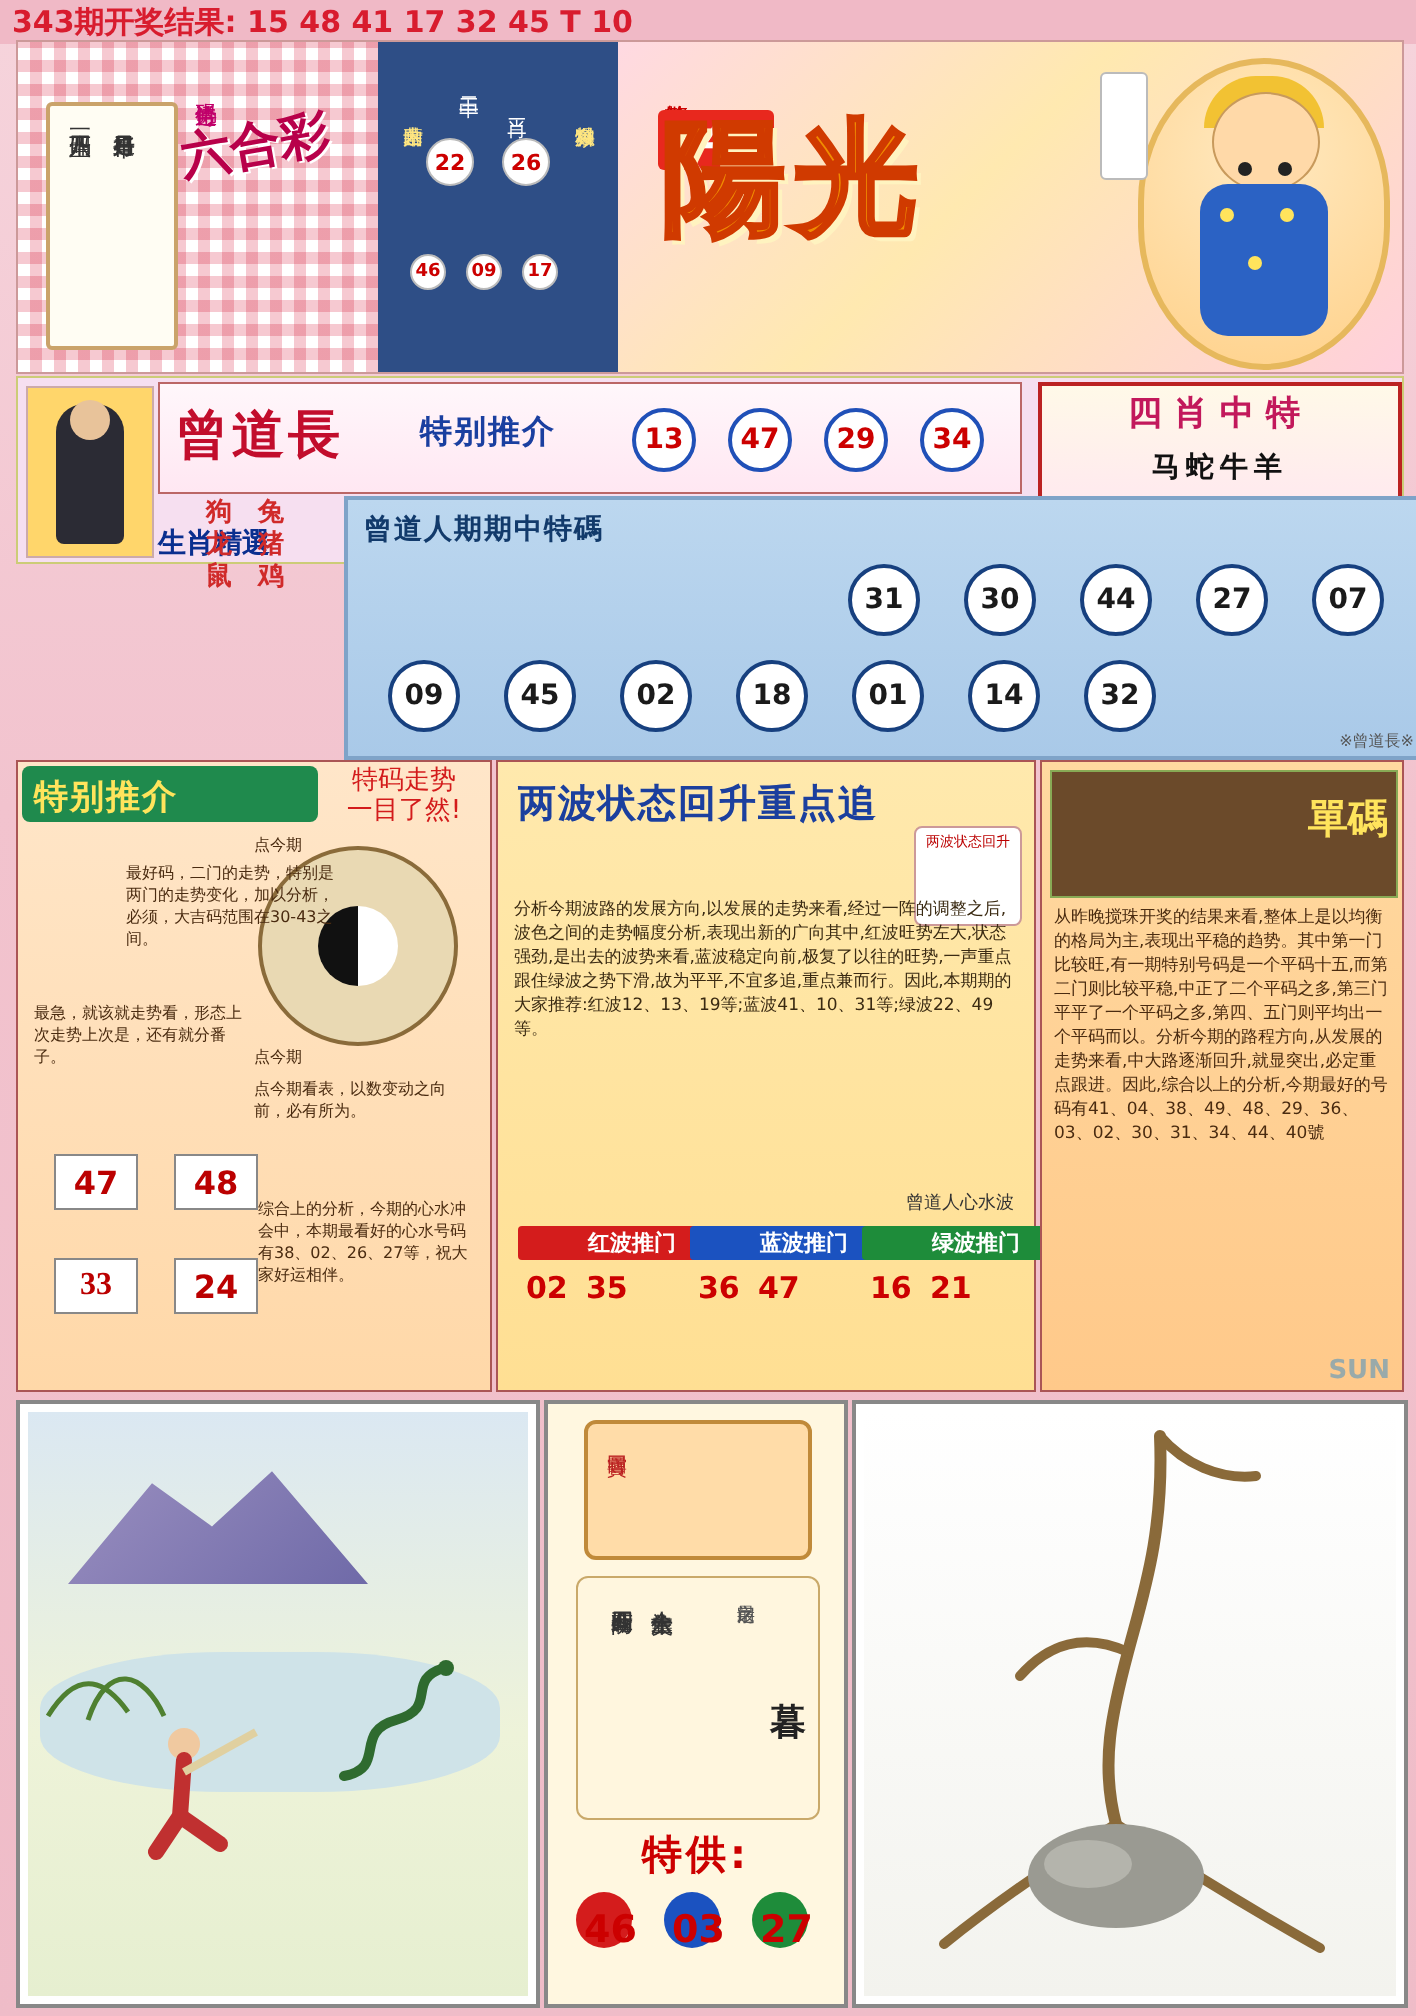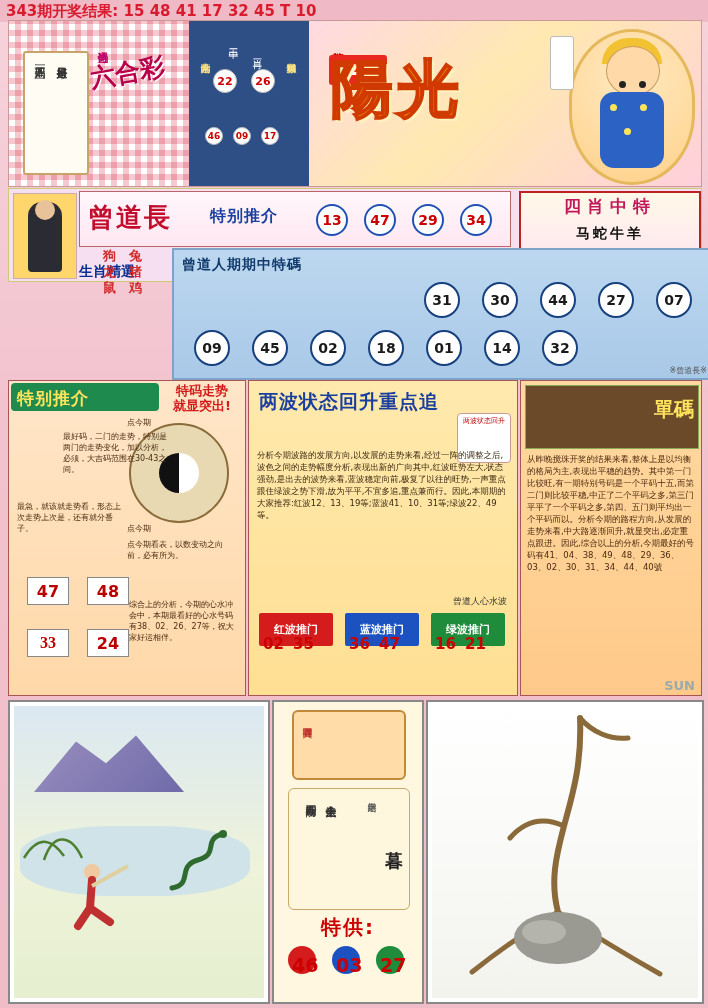--- a/index.html
+++ b/index.html
@@ -89,35 +89,35 @@
   .tbl .row{position:absolute;left:6px;width:516px;height:32px;}
   .tbl .cell{position:absolute;width:32px;height:32px;border-radius:50%;background:#fff;
     border:2px solid #17407f;color:#1a1a1a;font-size:14px;font-weight:bold;
     display:flex;align-items:center;justify-content:center;}
   .tbl .sig{position:absolute;right:6px;bottom:2px;font-size:8px;color:#555;}
   
   .p1{position:absolute;left:8px;top:380px;width:236px;height:314px;border:1px solid #a55;
     background:linear-gradient(180deg,#ffe6c9,#ffd8a8);}
   .p1 .hd{position:absolute;left:2px;top:2px;width:148px;height:28px;background:#1f8a4d;border-radius:4px;}
   .p1 .hd span{position:absolute;left:6px;top:4px;font-size:17px;font-weight:bold;color:#ffe45c;letter-spacing:1px;}
-  .p1 .hd2{position:absolute;left:152px;top:2px;width:82px;height:30px;font-size:13px;font-weight:bold;
+  .p1 .hd2{position:absolute;left:152px;top:2px;width:82px;height:30px;font-size:13px;font-weight:normal;
     color:#d31b1b;line-height:15px;text-align:center;}
   .p1 .txt{position:absolute;font-size:8px;line-height:11px;color:#4a2b10;}
   .bagua{position:absolute;left:120px;top:42px;width:96px;height:96px;border-radius:50%;
     background:radial-gradient(circle,#fff 0 18%,#e9d9b3 18% 100%);border:2px solid #8a6b3a;}
   .bagua .yy{position:absolute;left:28px;top:28px;width:40px;height:40px;border-radius:50%;
     background:linear-gradient(90deg,#111 50%,#fff 50%);}
   .p1 .num{position:absolute;width:40px;height:26px;border:1px solid #888;background:#fff;
     color:#b00;font-size:16px;font-weight:bold;display:flex;align-items:center;justify-content:center;}
   .p2{position:absolute;left:248px;top:380px;width:268px;height:314px;border:1px solid #a55;
     background:linear-gradient(180deg,#ffe9ad,#ffdf93);}
   .p2 .title{position:absolute;left:10px;top:8px;font-size:19px;font-weight:bold;color:#1b3f9e;letter-spacing:1px;}
   .p2 .body{position:absolute;left:8px;top:68px;width:252px;font-size:8.5px;line-height:12px;color:#3a2a12;}
-  .tag{position:absolute;width:74px;height:33px;color:#fff;font-size:11px;font-weight:bold;
-    display:flex;align-items:center;justify-content:center;border-radius:2px;}
+  .tag{position:absolute;width:74px;height:17px;color:#fff;font-size:11px;font-weight:bold;
+    display:flex;align-items:center;justify-content:center;border-radius:2px;padding-left:20px;}
   .tagnum{position:absolute;font-size:15px;font-weight:bold;color:#c00;}
   .p3{position:absolute;left:520px;top:380px;width:180px;height:314px;border:1px solid #a55;
     background:linear-gradient(180deg,#ffd9a0,#ffc98a);}
   .p3 .pic{position:absolute;left:4px;top:4px;width:172px;height:62px;background:#6b4a2a;border:1px solid #8a5;}
   .p3 .pic .t{position:absolute;right:4px;top:10px;font-size:20px;font-weight:bold;color:#ffe45c;}
   .p3 .txt{position:absolute;left:6px;top:72px;width:168px;font-size:8.5px;line-height:12px;color:#4a2b10;}
   .sunmark{position:absolute;right:6px;bottom:2px;font-size:13px;font-weight:bold;color:#9aa;}
   
   .b1{position:absolute;left:8px;top:700px;width:258px;height:300px;background:#fff;border:2px solid #888;}
   .b2{position:absolute;left:272px;top:700px;width:148px;height:300px;background:#fff7e0;border:2px solid #888;}
@@ -240,21 +240,21 @@
     </div>
     <div class="sig">※曾道長※</div>
   </div>
 
   <div class="p1">
     <div class="hd">
       <span>特别推介</span>
     </div>
     <div class="hd2">
       <div>特码走势</div>
-      <div>就显突出!</div>
+      <div>一目了然!</div>
     </div>
     <div class="bagua">
       <div class="yy"></div>
     </div>
     <div class="txt" style="left:8px;top:50px;width:104px;margin-left:46px;">最好码，二门的走势，特别是两门的走势变化，加以分析，必须，大吉码范围在30-43之间。</div>
     <div class="txt" style="left:8px;top:120px;width:104px;">最急，就该就走势看，形态上次走势上次是，还有就分番子。</div>
     <div class="txt" style="left:118px;top:36px;">点今期</div>
     <div class="txt" style="left:118px;top:142px;">点今期</div>
     <div class="txt" style="left:118px;top:158px;width:110px;">点今期看表，以数变动之向前，必有所为。</div>
     <div class="num" style="left:18px;top:196px;">47</div>

